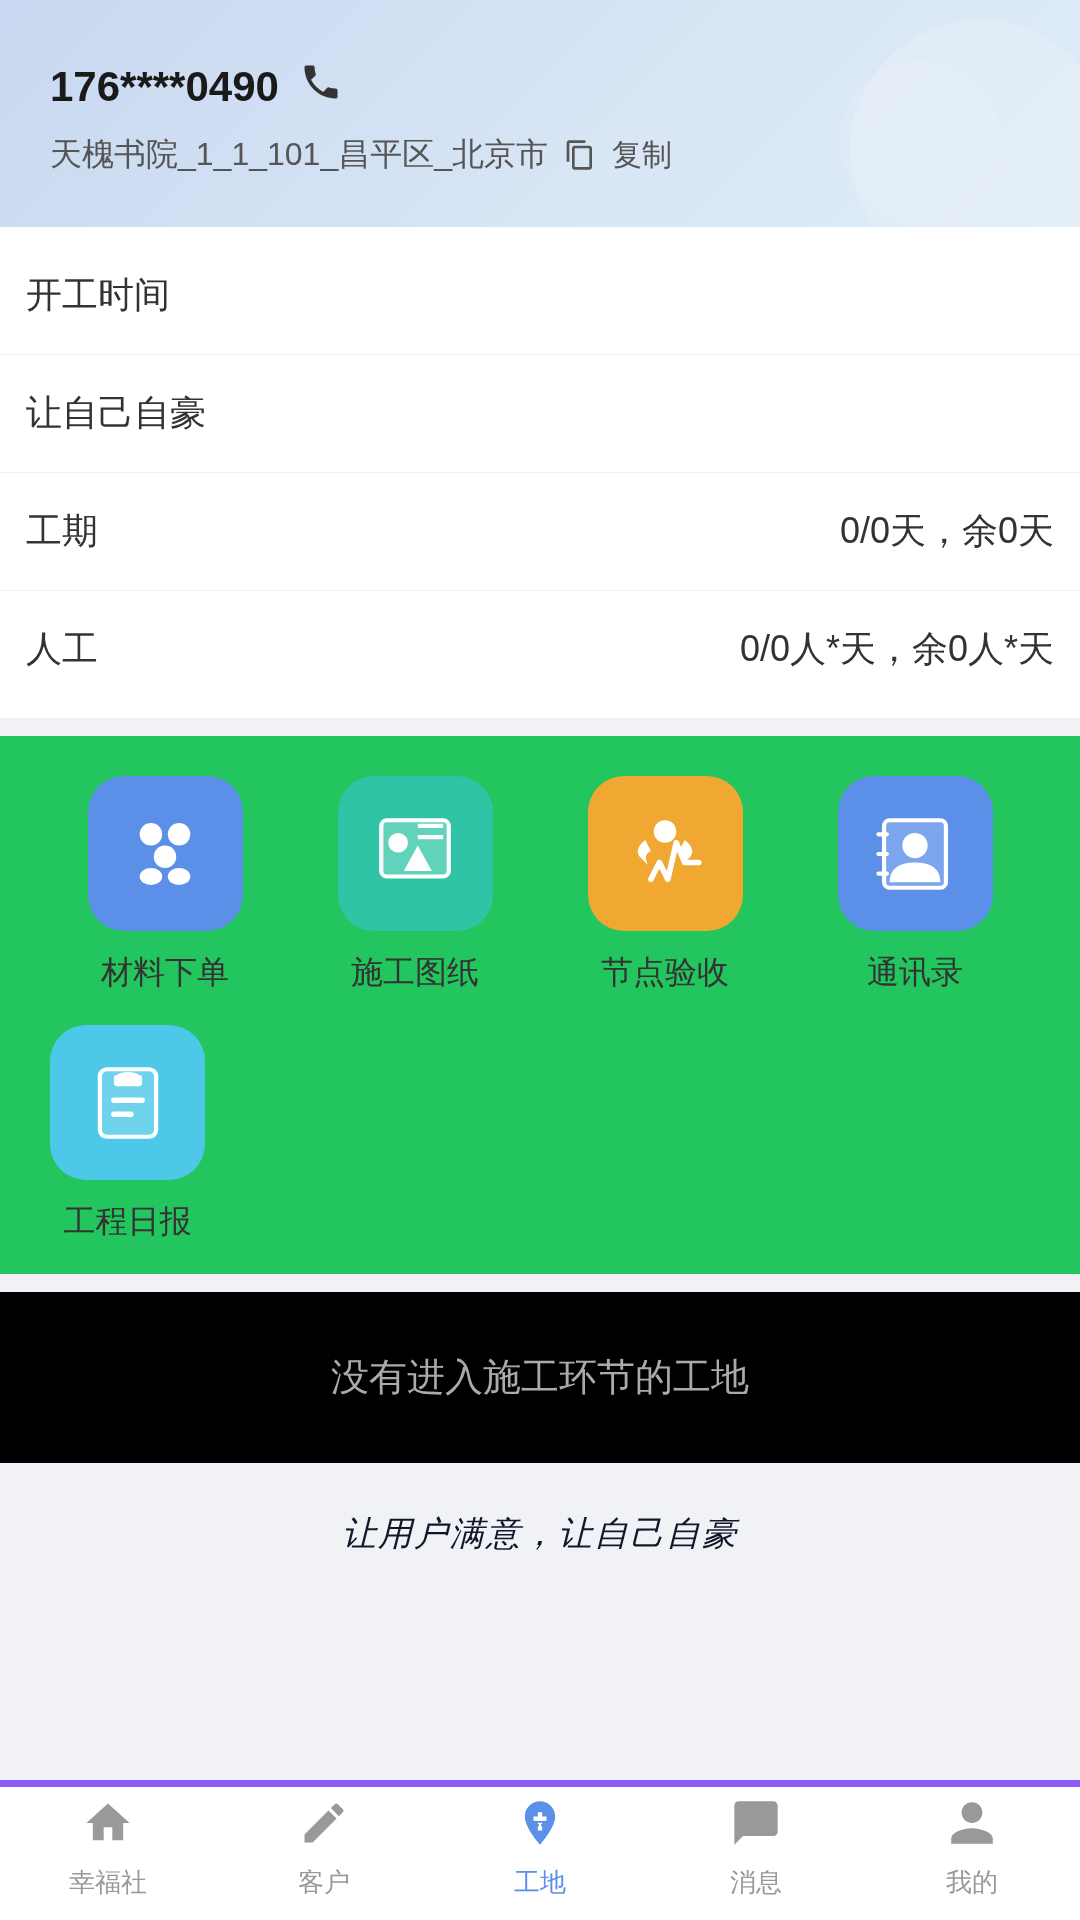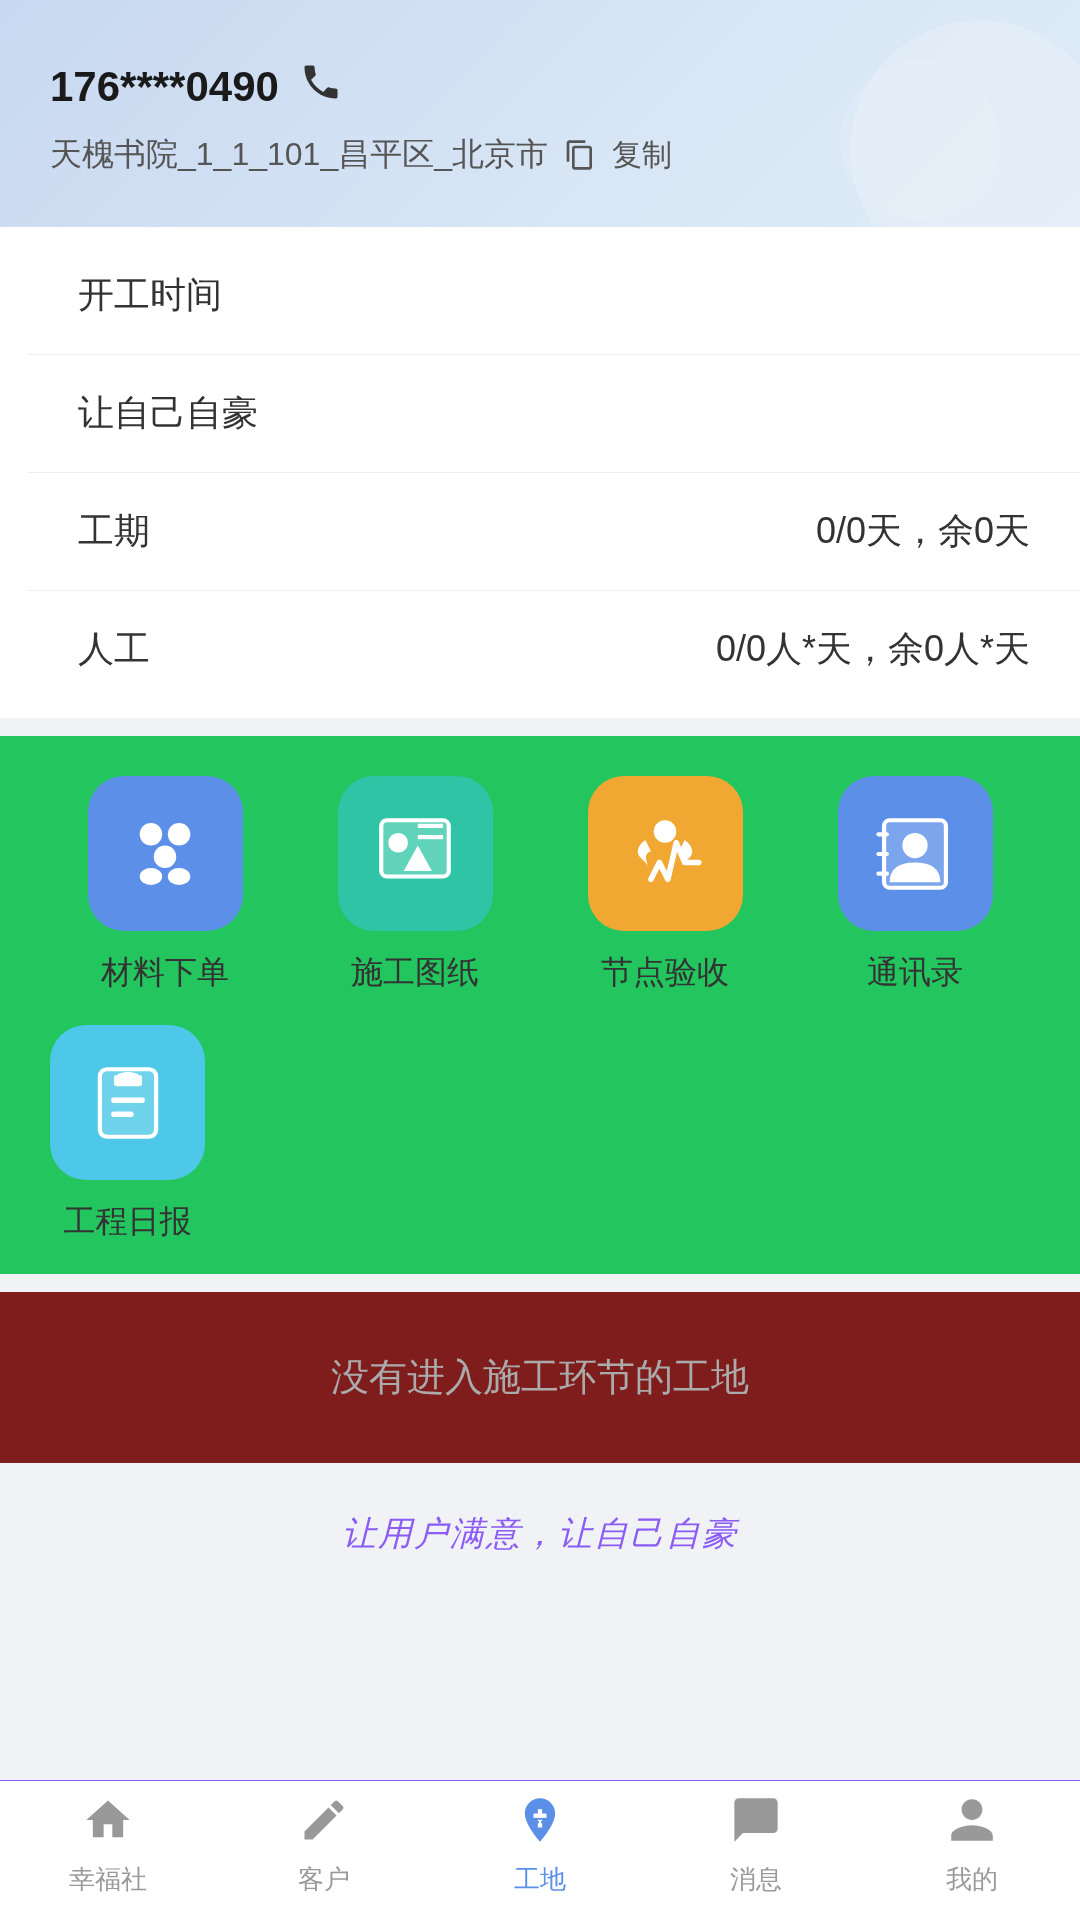--- a/index.html
+++ b/index.html
@@ -85,23 +85,22 @@
     
     .info-card {
       background: #fff;
       margin: 0 0 18px 0;
       padding: 10px 0;
     }
     .info-row {
       display: flex;
       align-items: center;
       justify-content: space-between;
-      padding: 34px 50px;
+      padding: 34px 26px;
       border-bottom: 1px solid #f0f0f0;
-      margin-left: 28px;
     }
     .info-row:last-child {
       border-bottom: none;
     }
     .info-label {
       font-size: 36px;
       color: #333;
     }
     .info-value {
       font-size: 36px;
@@ -151,47 +150,47 @@
     }
 
     
     .actions-row2 {
       display: flex;
       margin-top: 30px;
     }
 
     
     .empty-state {
-      background: #7f1d1d;
+      background: #000000;
       padding: 60px 50px;
       text-align: center;
       margin-bottom: 18px;
     }
     .empty-text {
       font-size: 38px;
       color: #aaa;
     }
 
     
     .slogan {
       text-align: center;
       padding: 30px;
       font-size: 34px;
-      color: #8b5cf6;
+      color: #0f172a;
       font-style: italic;
       letter-spacing: 2px;
     }
 
     
     .spacer { flex: 1; }
 
     
     .bottom-nav {
       background: #fff;
-      border-top: 1px solid #8b5cf6;
+      border-top: 7px solid #8b5cf6;
       display: flex;
       height: 140px;
       padding-bottom: 10px;
     }
     .nav-item {
       flex: 1;
       display: flex;
       flex-direction: column;
       align-items: center;
       justify-content: center;

